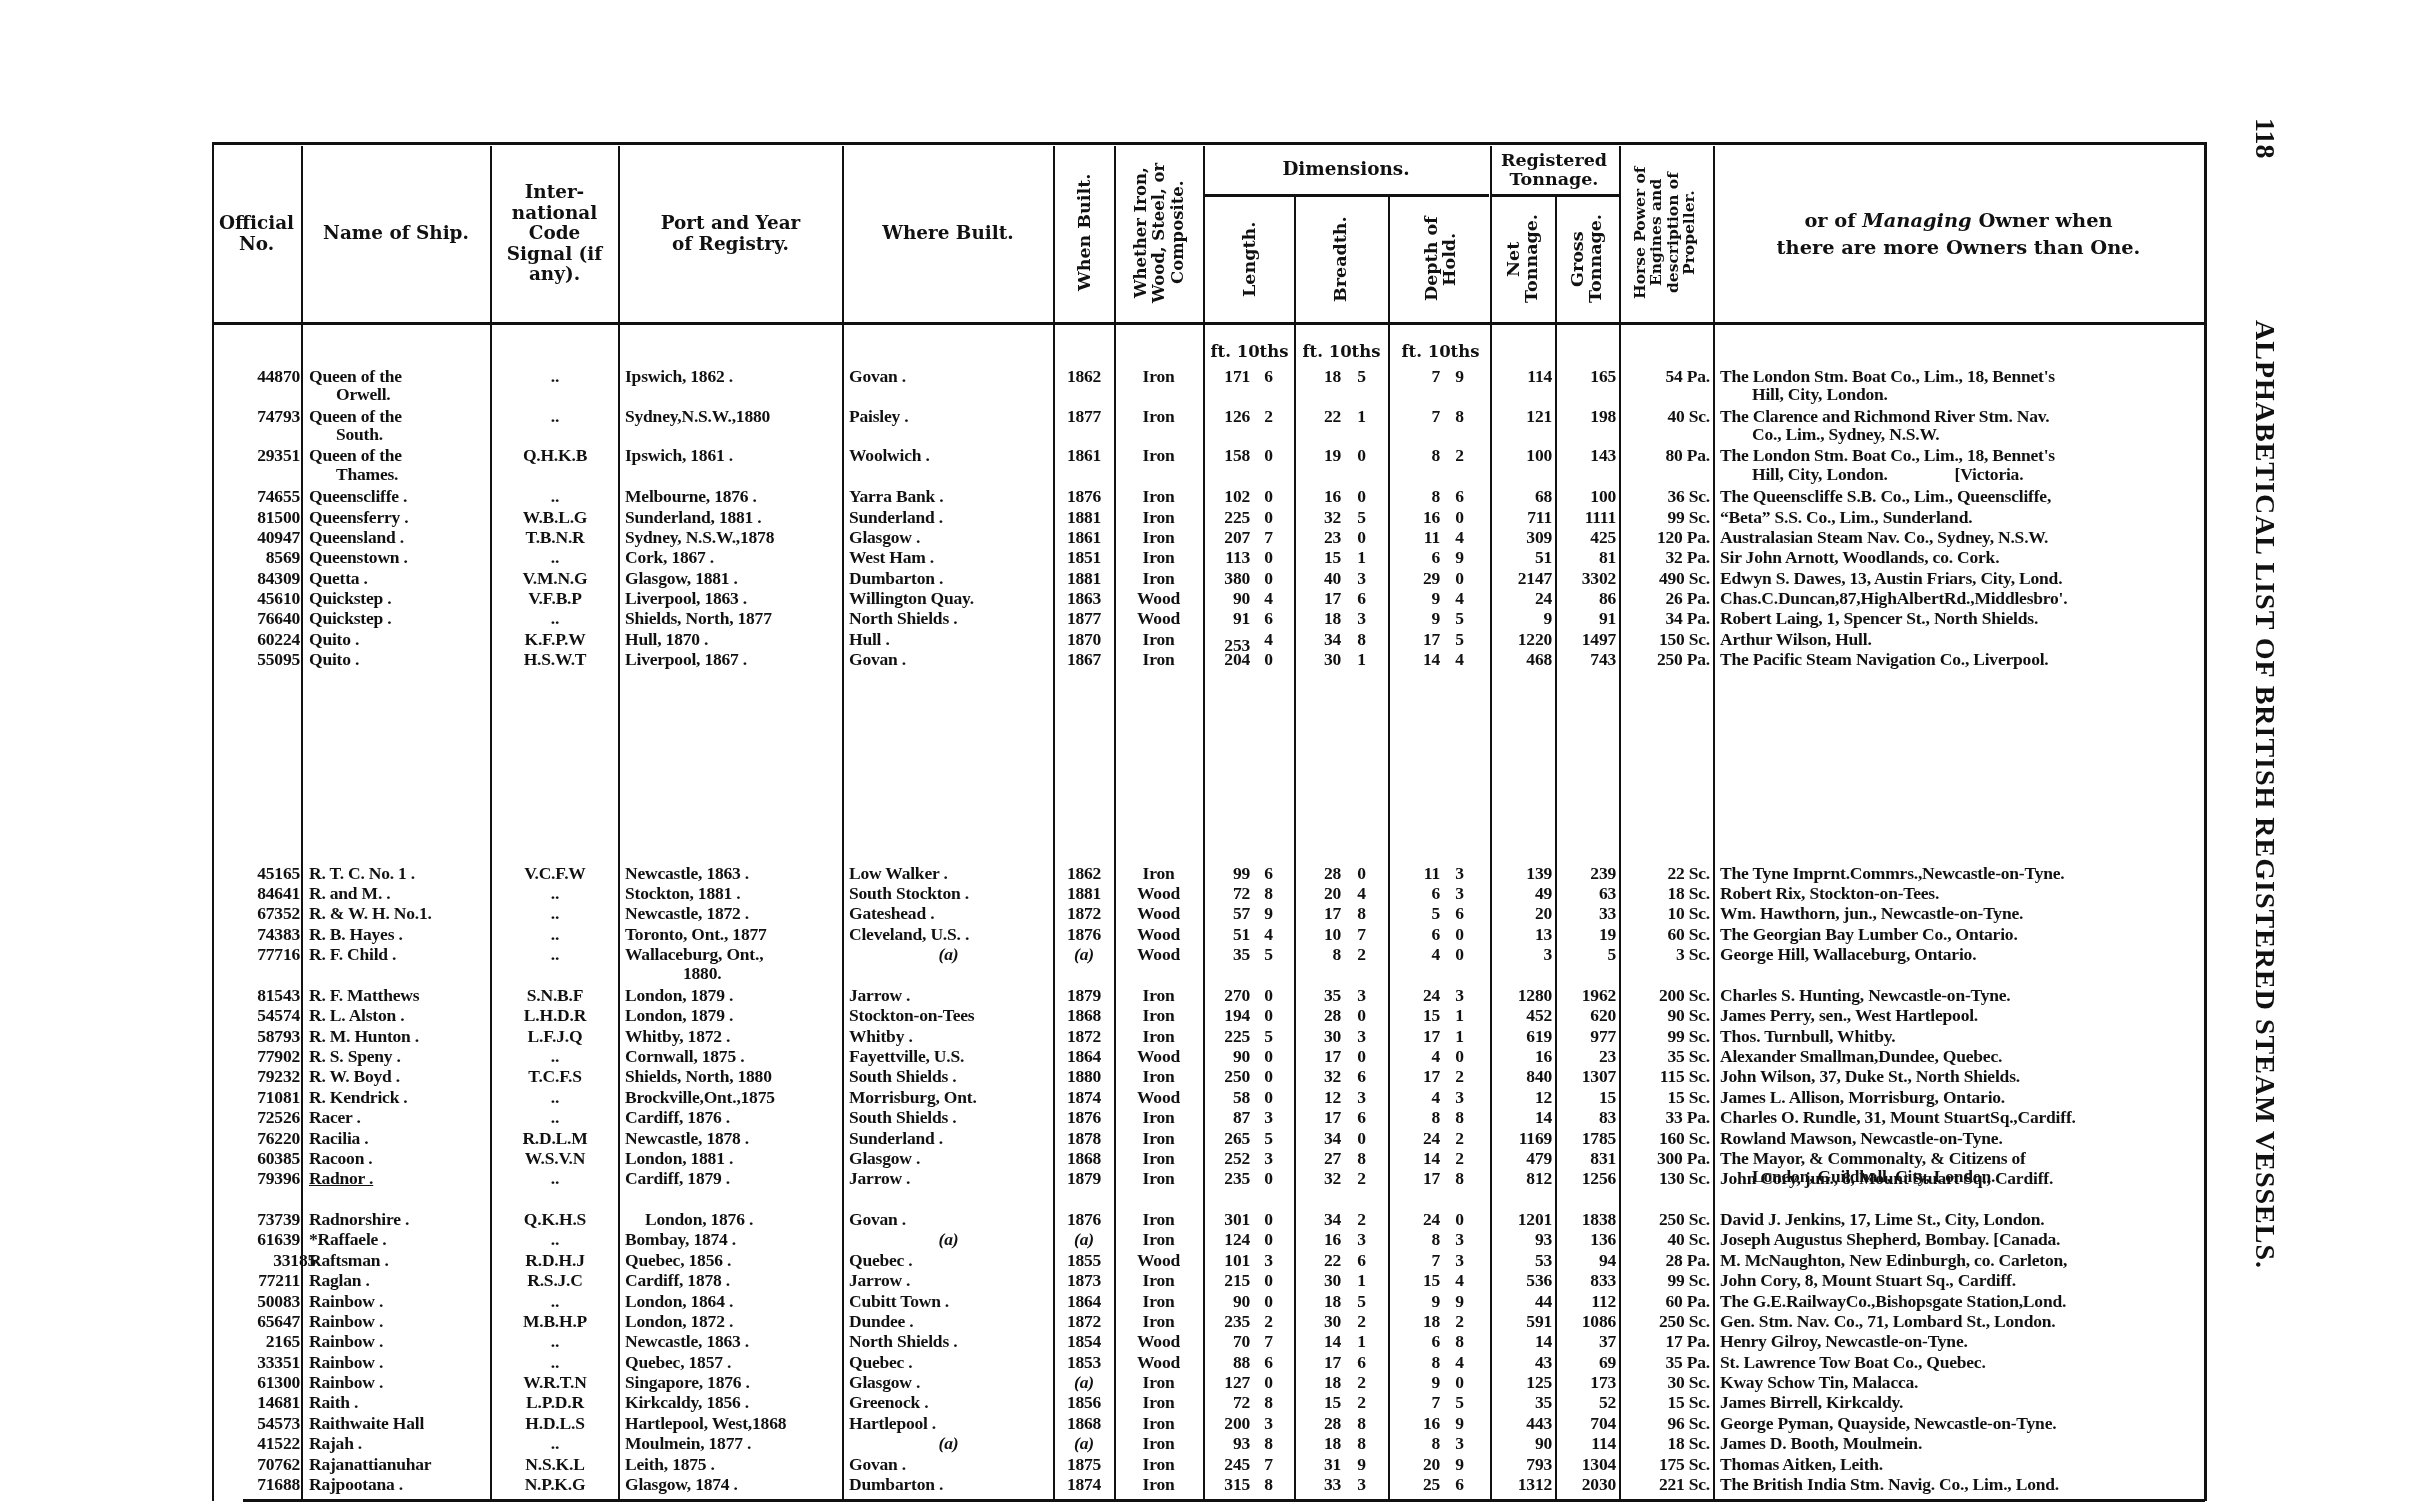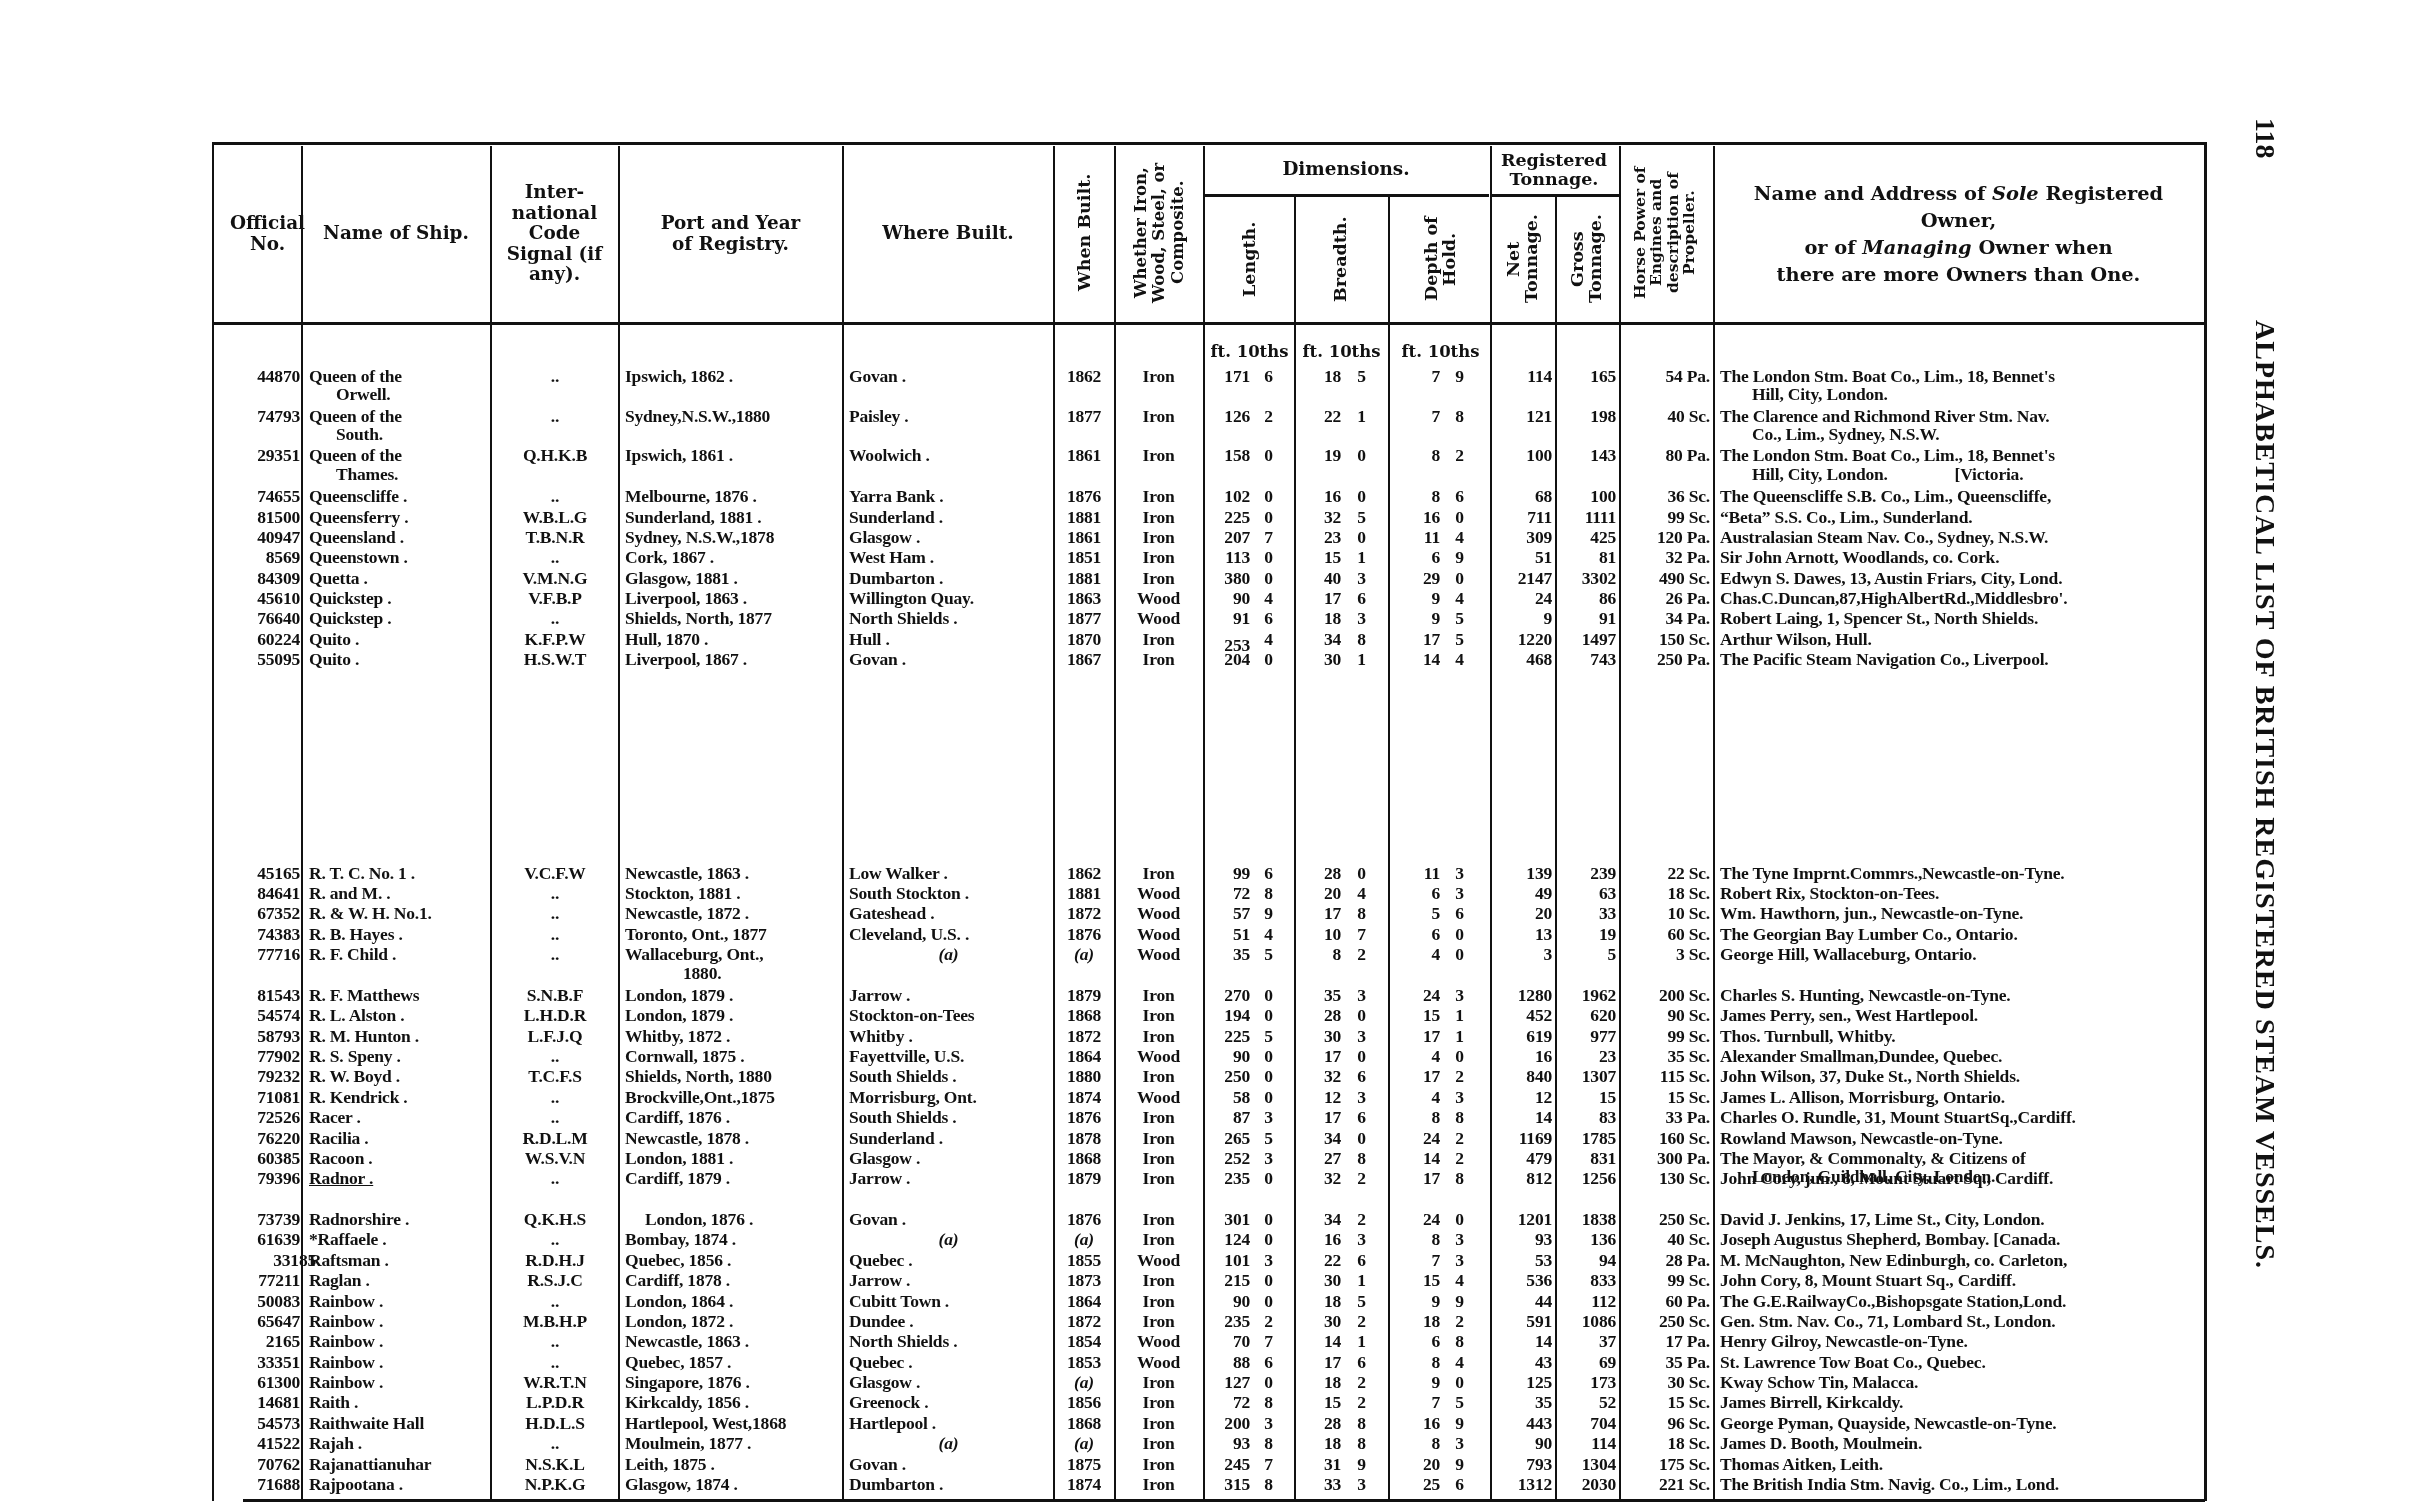--- a/index.html
+++ b/index.html
@@ -51,37 +51,36 @@
         <div class="vline" style="left: 1114px; top: 146px; height: 1354px;"></div>
         <div class="vline" style="left: 1203px; top: 146px; height: 1354px;"></div>
         <div class="vline" style="left: 1294px; top: 197px; height: 1302px;"></div>
         <div class="vline" style="left: 1388px; top: 197px; height: 1302px;"></div>
         <div class="vline" style="left: 1490px; top: 146px; height: 1354px;"></div>
         <div class="vline" style="left: 1555px; top: 197px; height: 1302px;"></div>
         <div class="vline" style="left: 1619px; top: 146px; height: 1354px;"></div>
         <div class="vline" style="left: 1713px; top: 146px; height: 1354px;"></div>
       </div>
 
-    <div class="hdr" style="left:225px;top:146px;width:85px;height:175px;">Official No.</div>
+    <div class="hdr" style="left:214px;top:146px;width:85px;height:175px;">Official No.</div>
     <div class="hdr" style="left:303px;top:146px;width:186px;height:175px;">Name of Ship.</div>
     <div class="hdr" style="left:497px;top:146px;width:115px;height:175px;">Inter-national Code Signal (if any).</div>
     <div class="hdr" style="left:660px;top:146px;width:141px;height:175px;">Port and Year of Registry.</div>
     <div class="hdr" style="left:844px;top:146px;width:208px;height:175px;">Where Built.</div>
     <div class="hdr rot" style="left:1058px;top:147px;width:53px;height:171px;">When Built.</div>
     <div class="hdr rot small" style="left:1118px;top:147px;width:83px;height:171px;">Whether Iron, Wood, Steel, or Composite.</div>
     <div class="hdr" style="left:1203px;top:146px;width:286px;height:47px;">Dimensions.</div>
     <div class="hdr rot" style="left:1225px;top:200px;width:49px;height:118px;">Length.</div>
     <div class="hdr rot" style="left:1316px;top:200px;width:49px;height:118px;">Breadth.</div>
     <div class="hdr rot" style="left:1412px;top:200px;width:56px;height:118px;">Depth of Hold.</div>
     <div class="hdr" style="left:1490px;top:146px;width:128px;height:47px;font-size:17.5px;line-height:18.4px;">Registered Tonnage.</div>
     <div class="hdr rot" style="left:1494px;top:200px;width:56px;height:118px;">Net Tonnage.</div>
     <div class="hdr rot" style="left:1558px;top:200px;width:56px;height:118px;">Gross Tonnage.</div>
     <div class="hdr rot small" style="left:1621px;top:147px;width:87px;height:171px;font-size:15.5px;line-height:16.5px;">Horse Power of Engines and description of Propeller.</div>
     <div class="hdr" style="left:1716px;top:146px;width:485px;height:175px;flex-direction:column;font-size:19.4px;line-height:27px;">
-      <div><span>Name and Address of </span><i>Sole</i><span> Registered Owner,</span></div>
       <div><span>or of </span><i>Managing</i><span> Owner when</span></div>
       <div>there are more Owners than One.</div>
     </div>
 
     <div class="units" style="left:1205px;top:342px;width:89px;">ft. 10ths</div>
     <div class="units" style="left:1295px;top:342px;width:93px;">ft. 10ths</div>
     <div class="units" style="left:1390px;top:342px;width:101px;">ft. 10ths</div>
 
     <div id="rows">
         <div>

